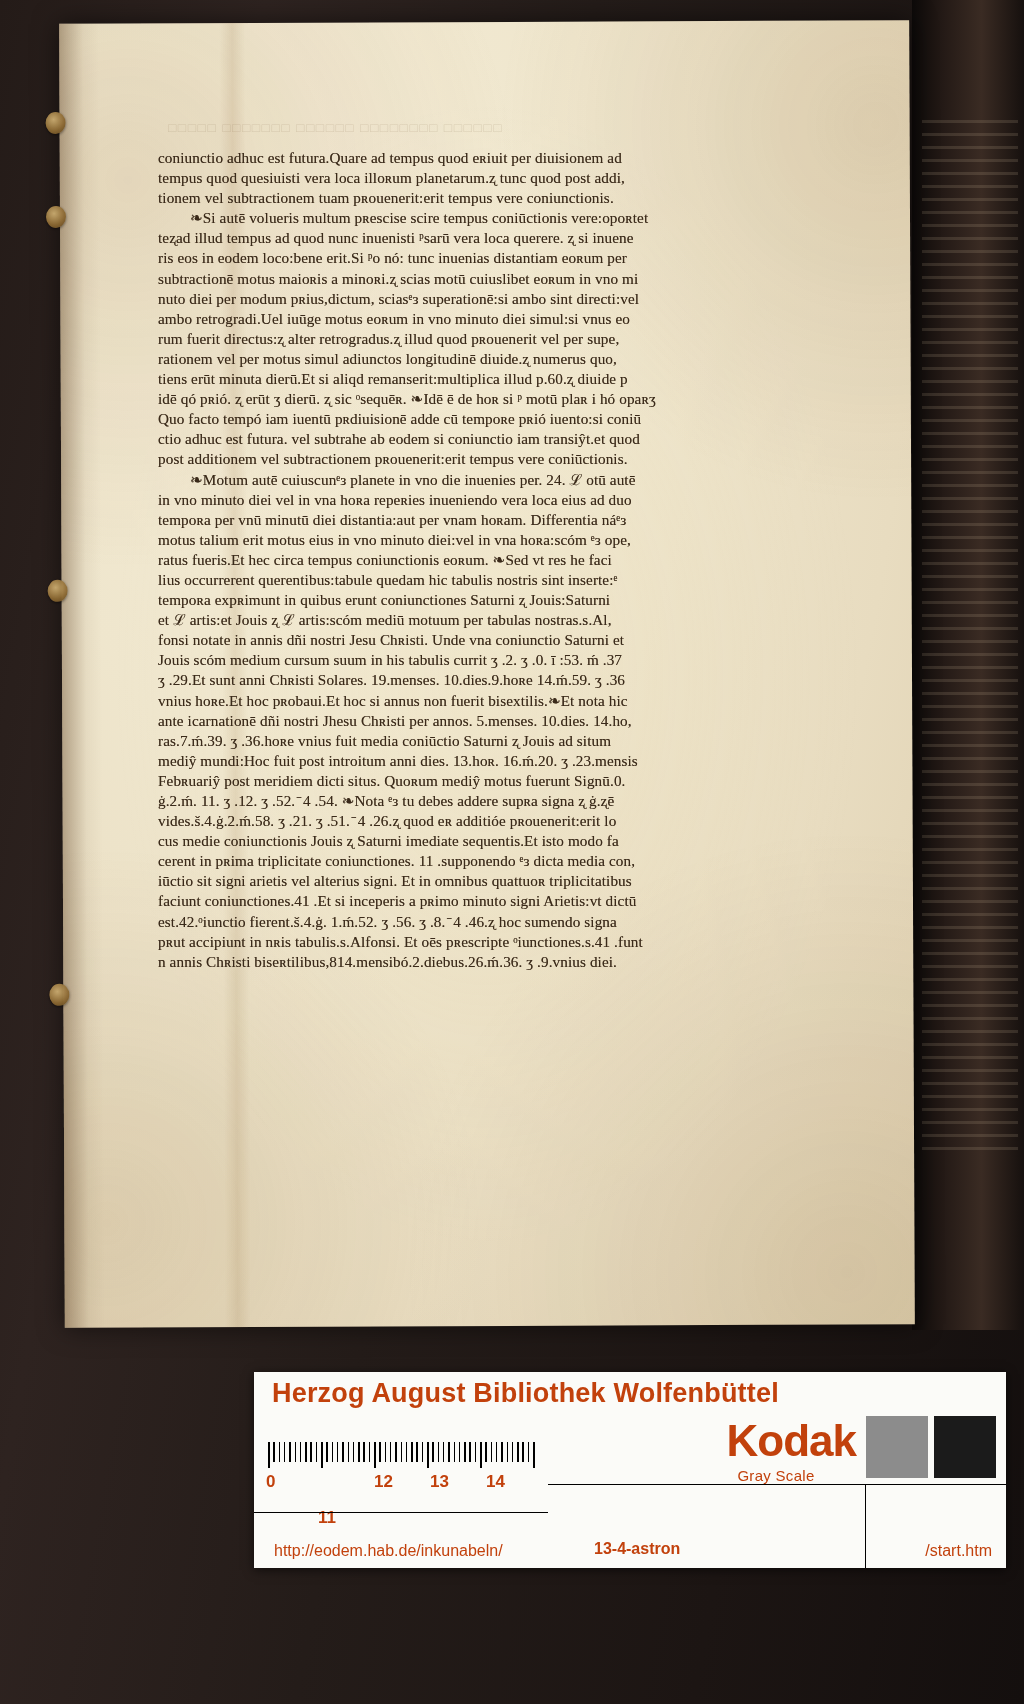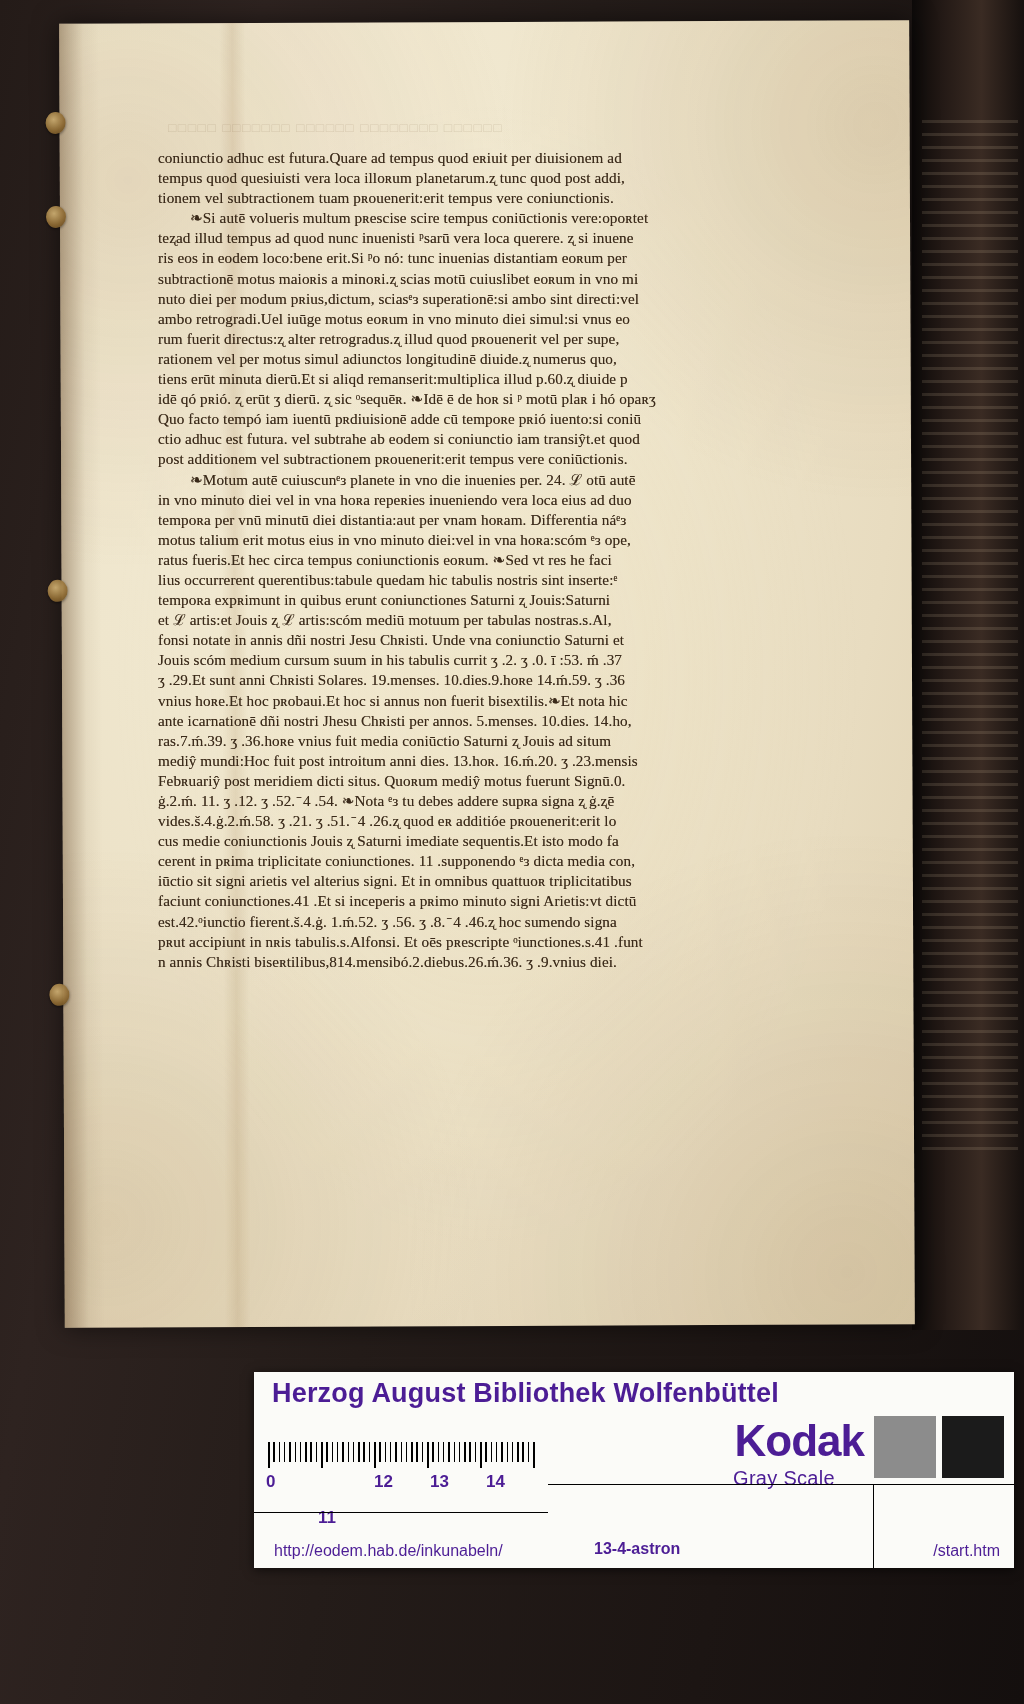--- a/index.html
+++ b/index.html
@@ -150,23 +150,22 @@
   
   #target-card {
     position: absolute;
     left: 254px;
     top: 1372px;
     width: 752px;
     height: 196px;
     background: #fbfbf8;
     box-shadow: 0 2px 10px rgba(0,0,0,.6);
     font-family: "Liberation Sans", sans-serif;
-    color: #4c1d95;
+    color: #c2410c;
     overflow: hidden;
-    padding-left: 8px;
   }
   #library-name {
     position: absolute;
     left: 18px;
     top: 6px;
     font-size: 27px;
     font-weight: bold;
     letter-spacing: .2px;
     white-space: nowrap;
   }
@@ -177,21 +176,21 @@
     font-size: 44px;
     font-weight: bold;
     letter-spacing: -1px;
   }
   #gray-scale-label {
     position: absolute;
     right: 150px;
     top: 95px;
     width: 160px;
     text-align: center;
-    font-size: 20px;
+    font-size: 15px;
     letter-spacing: .3px;
   }
   #patch-gray, #patch-black {
     position: absolute;
     top: 44px;
     width: 62px;
     height: 62px;
   }
   #patch-gray  { right: 78px; background: #8c8c8c; }
   #patch-black { right: 10px; background: #1b1b1b; }

